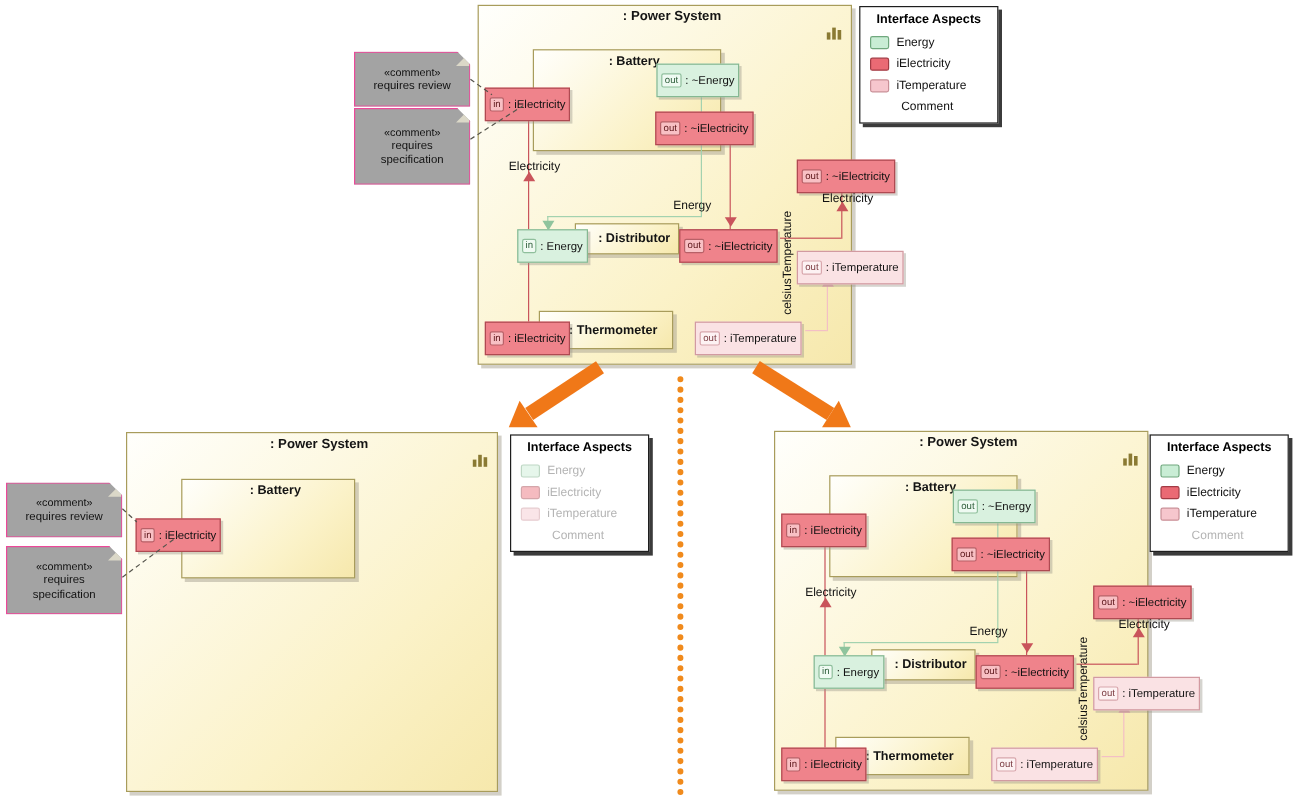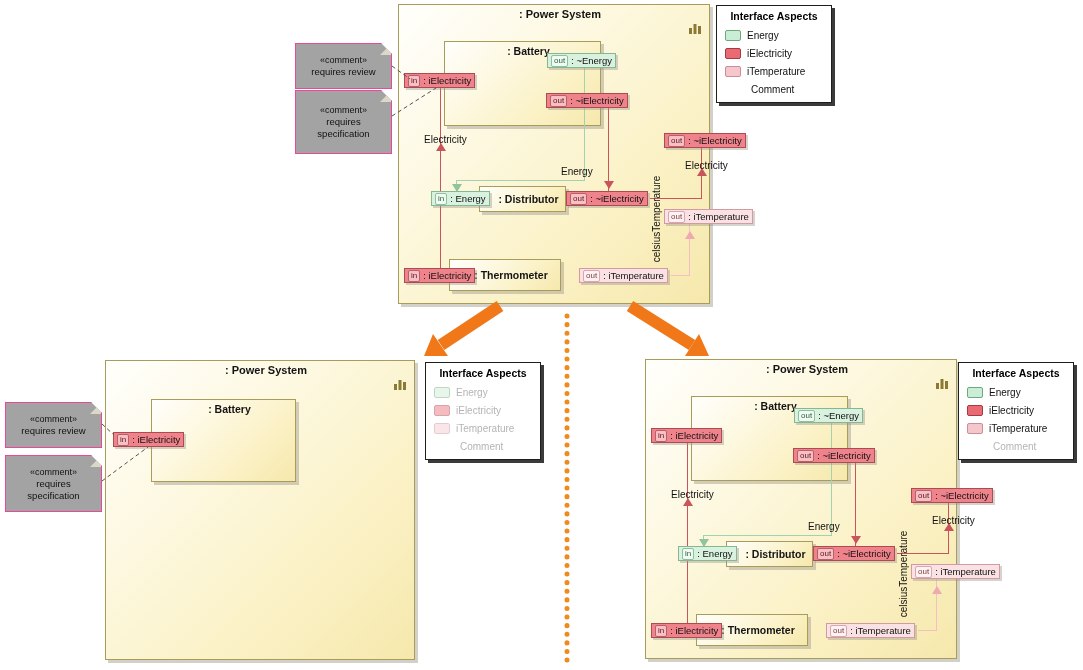--- a/index.html
+++ b/index.html
@@ -9,21 +9,21 @@
   .block { position:absolute; box-sizing:border-box;
            background:linear-gradient(135deg,#FFFFFC 0%,#FBF2C8 65%,#F6E8AC 100%);
            border:1px solid #A89C5B; box-shadow:3px 3px 0 rgba(168,162,145,.5); }
   .block-title { position:absolute; left:12px; right:0; top:3px; text-align:center;
                  font-weight:bold; font-size:11px; color:#141414; white-space:nowrap; }
   .inner-title { font-size:10.5px; }
 
   .struct-icon { position:absolute; width:14px; height:12px; }
 
   
-  .port { position:absolute; display:flex; align-items:center; gap:3px; height:15px;
+  .port { position:absolute; display:flex; align-items:center; gap:3px; height:28px;
           padding:0 3px; font-size:9.5px; white-space:nowrap; box-sizing:border-box;
           box-shadow:2px 2px 0 rgba(150,148,135,.4); color:#111; }
   .pdir { font-size:8px; line-height:10px; padding:0 2px; border-radius:2px; }
   .p-red   { background:#EF838B; border:1px solid #AF4A52; }
   .p-red .pdir   { background:#F8C0C4; border:1px solid #B86067; color:#5a1418; }
   .p-green { background:#D9F1DF; border:1px solid #85B892; }
   .p-green .pdir { background:#EFFAF2; border:1px solid #8FBF9C; color:#2c5c38; }
   .p-pink  { background:#FAE2E4; border:1px solid #D29AA1; }
   .p-pink .pdir  { background:#FDF2F3; border:1px solid #D8A6AC; color:#7a3a40; }
 

